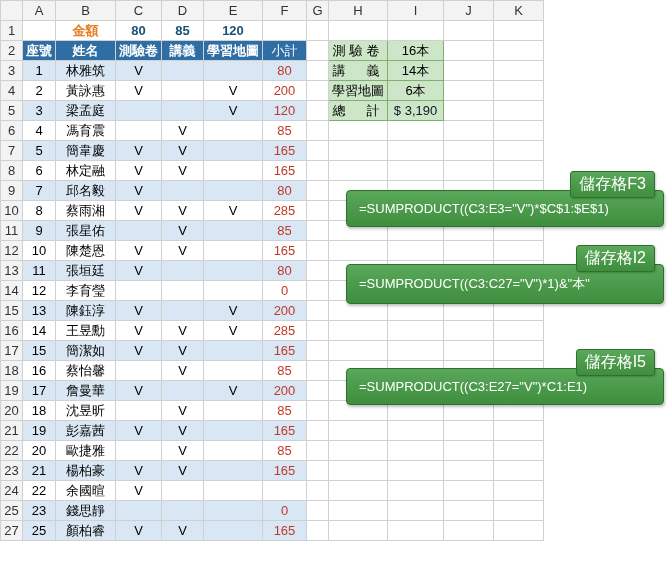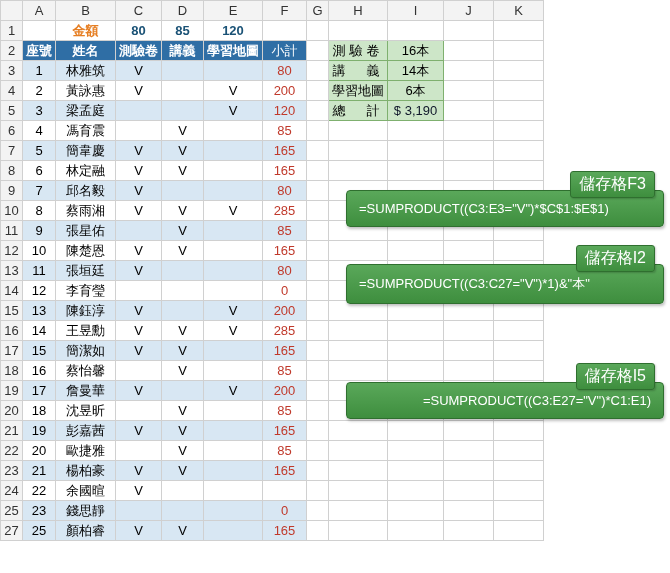--- a/index.html
+++ b/index.html
@@ -490,16 +490,16 @@
 </table>
 
 <div class="callout" style="left:346px; top:190px; width:292px;">
   <div class="callout-tag">儲存格F3</div>
   <span>=SUMPRODUCT((C3:E3="V")*$C$1:$E$1)</span>
 </div>
 <div class="callout" style="left:346px; top:264px; width:292px;">
   <div class="callout-tag">儲存格I2</div>
   <span>=SUMPRODUCT((C3:C27="V")*1)&amp;"本"</span>
 </div>
-<div class="callout" style="left:346px; top:382px; width:292px;text-align:right;">
+<div class="callout" style="left:346px; top:368px; width:292px;">
   <div class="callout-tag">儲存格I5</div>
   <span>=SUMPRODUCT((C3:E27="V")*C1:E1)</span>
 </div>
 
 </body></html>

